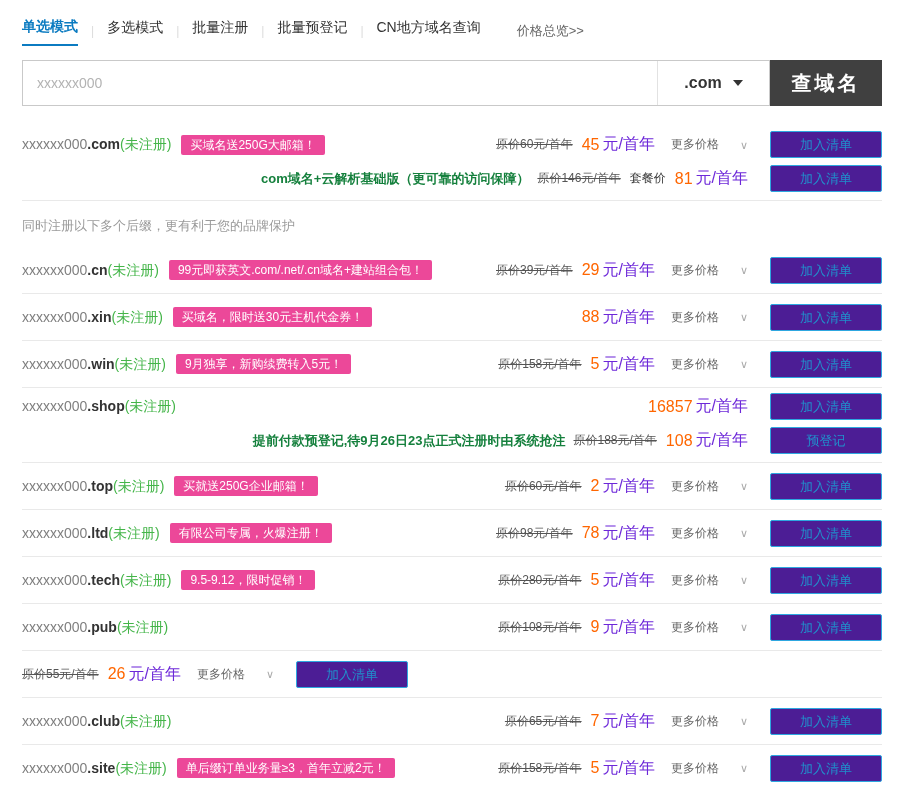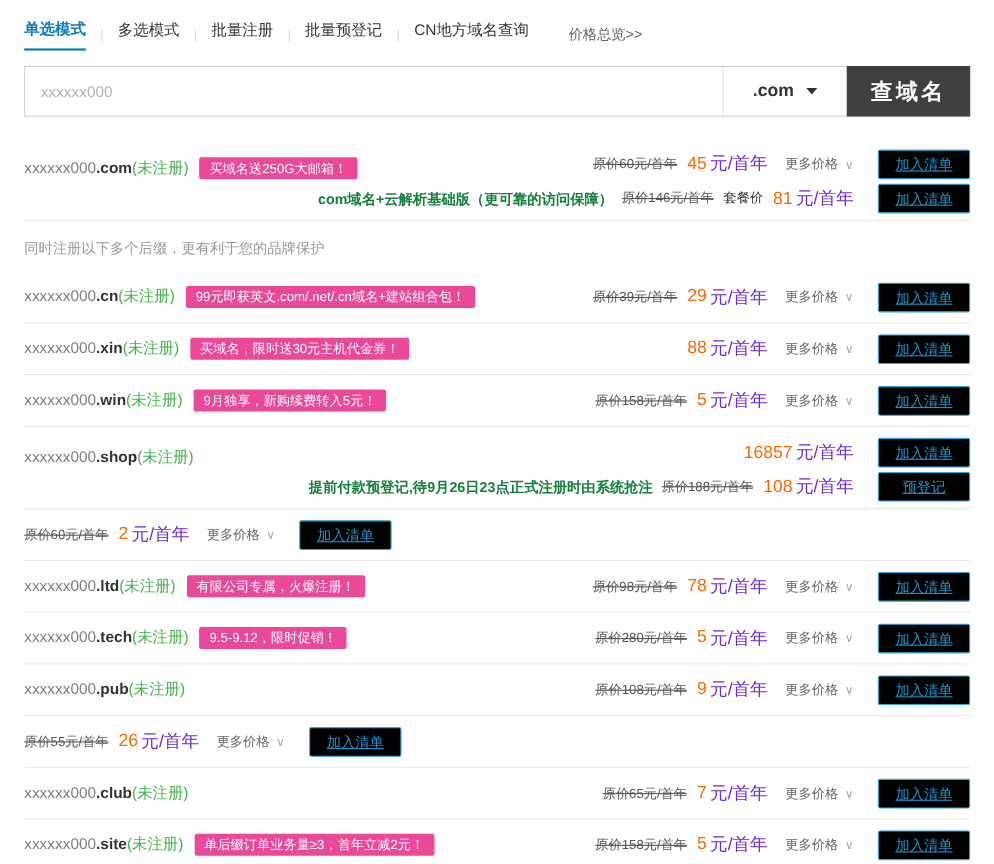--- a/index.html
+++ b/index.html
@@ -25,37 +25,37 @@
   .search-row { display:flex; height:46px; margin:8px 0 20px; }
   .searchbar { flex:1; display:flex; border:1px solid #c9c9c9; background:#fff; }
   .search-input { flex:1; border:0; outline:0; padding:0 14px; font-size:14px; color:#b3b3b3; font-family:inherit; }
   .suffix-select { width:112px; border-left:1px solid #e2e2e2; display:flex; align-items:center; justify-content:center; gap:11px; font-size:16px; font-weight:bold; color:#333; cursor:pointer; background:#fff; }
   .caret { width:0; height:0; border-left:5px solid transparent; border-right:5px solid transparent; border-top:6px solid #333; }
   .search-btn { width:112px; border:0; background:#404040; color:#fff; font-size:20px; font-weight:bold; letter-spacing:3px; cursor:pointer; font-family:inherit; }
 
   
   .row-block { border-bottom:1px solid #e9e9e9; }
   .row-line { display:flex; align-items:center; min-height:46px; }
-  .has-sub .row-line { min-height:37px;align-items:flex-end; }
+  .has-sub .row-line { min-height:37px; }
   .has-sub .row-line.sub { justify-content:flex-end; padding-bottom:6px; }
   .row-left { display:flex; align-items:center; flex:1; min-width:0; }
   .row-right { display:flex; align-items:center; justify-content:flex-end; white-space:nowrap; }
 
   .kw { color:#7f7f7f; font-size:14px; }
   .sfx { color:#333; font-weight:bold; font-size:14px; }
   .status { color:#44b549; font-size:14px; }
   .badge { margin-left:10px; background:#ec4899; color:#fff; font-size:12px; line-height:20px; padding:0 9px; border-radius:2px; white-space:nowrap; }
 
   .original { color:#555; font-size:12px; text-decoration:line-through; }
   .price-label { font-size:12px; color:#333; margin-left:9px; }
   .price-num { color:#ff6600; font-size:16px; margin:0 3px 0 9px; }
   .unit { font-size:16px; color:#6d28d9; }
-  .more { display:flex; align-items:center; gap:6px; margin-left:16px; font-size:12px; color:#666; cursor:pointer; }
+  .more { display:flex; align-items:center; gap:21px; margin-left:16px; font-size:12px; color:#666; cursor:pointer; }
   .chev::after { content:"∨"; color:#aaa; font-size:11px; }
-  .add-btn { width:84px; height:27px; margin-left:22px; background:#000000; border:1px solid #2ea7e0; color:#2090cc; font-size:13px; border-radius:2px; cursor:pointer; font-family:inherit; line-height:1;text-decoration:underline; }
+  .add-btn { width:112px; height:27px; margin-left:22px; background:#4c1d95; border:1px solid #2ea7e0; color:#2090cc; font-size:13px; border-radius:2px; cursor:pointer; font-family:inherit; line-height:1; }
 
   .sub-text { font-weight:bold; font-size:13px; color:#15803d; margin-right:8px; }
 
   .notice { color:#9a9a9a; font-size:13px; padding:16px 0 12px; }
 </style>
 </head>
 <body>
 
 <div class="page">
 
@@ -188,20 +188,24 @@
             <span class="sub-text">提前付款预登记,待9月26日23点正式注册时由系统抢注</span>
             <span class="original">原价188元/首年</span>
             <span class="price-num">108</span>
             <span class="unit">元/首年</span>
             <button class="add-btn">预登记</button>
           </div>
         </div>
       </div>
       <div class="row-block">
         <div class="row-line">
+          <div class="row-left">
+            <span class="domain"><span class="kw">xxxxxx000</span><span class="sfx">.top</span><span class="status">(未注册)</span></span>
+            <span class="badge">买就送250G企业邮箱！</span>
+          </div>
           <div class="row-right">
             <span class="original">原价60元/首年</span>
             <span class="price-num">2</span>
             <span class="unit">元/首年</span>
             <span class="more">
               <span>更多价格</span>
               <span class="chev"></span>
             </span>
             <button class="add-btn">加入清单</button>
           </div>

